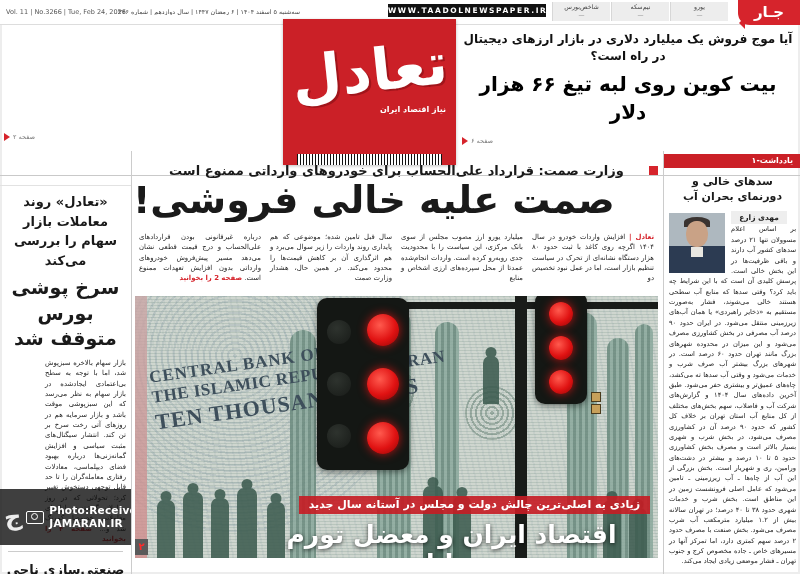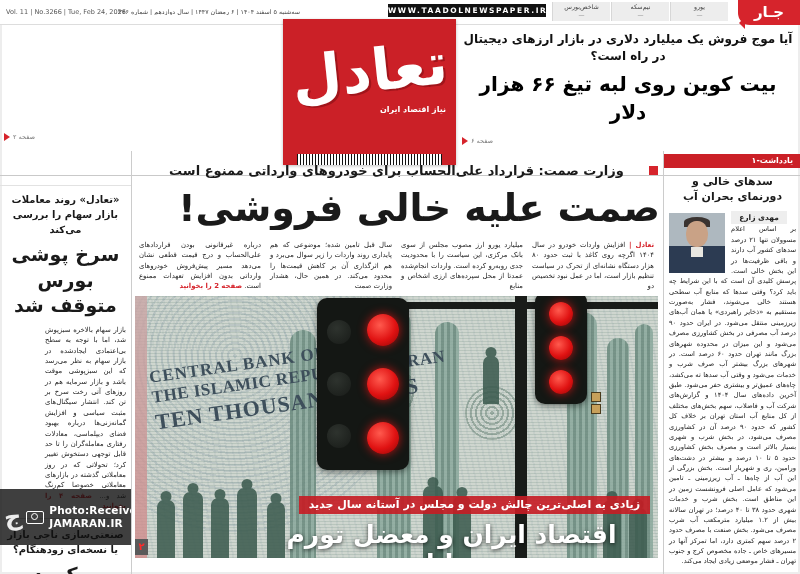--- a/index.html
+++ b/index.html
@@ -36,21 +36,21 @@
   #mh-right .kicker{font-size:12px;}
   #mh-right .mh-headline{font-size:20px;}
   .pageref{position:absolute;display:flex;align-items:center;gap:3px;font-size:6.5px;color:#777;}
   .tri{width:0;height:0;border-top:4px solid transparent;border-bottom:4px solid transparent;border-left:6px solid #d6242c;}
   #ref-left{left:4px;top:108px;}
   #ref-right{left:462px;top:112px;}
   #mh-rule{position:absolute;left:0;top:150px;width:800px;height:1px;background:#c9c9c9;}
   
   #left-col{position:absolute;left:0;top:151px;width:131px;height:423px;border-right:1px solid #ccc;overflow:hidden;}
   .lc-art{padding:6px 5px 4px;text-align:center;}
-  .lc-kicker{font-size:10px;font-weight:bold;line-height:1.5;}
+  .lc-kicker{font-size:13px;font-weight:bold;line-height:1.5;}
   .lc-head{font-size:19px;font-weight:bold;line-height:1.35;margin:5px 0 6px;}
   .lc-body{font-size:6.9px;line-height:1.5;text-align:justify;color:#222;margin-left:40px;}
   .lc-link{font-size:7px;font-weight:bold;color:#d6242c;}
   .lc-div{height:1px;background:#ccc;margin:2px 8px;}
   #lc-art1{border-top:1px solid #e2e2e2;margin-top:34px;}
   
   #watermark{position:absolute;left:0;top:338px;width:133px;height:56px;background:rgba(15,15,15,.8);
              display:flex;align-items:center;gap:5px;padding:0 4px;box-sizing:border-box;z-index:5;}
   #jam-logo{color:#fff;font-size:24px;font-weight:bold;opacity:.9;flex:0 0 auto;transform:rotate(-8deg);}
   .cam{position:relative;width:16px;height:11px;border:1.5px solid #fff;border-radius:2px;flex:0 0 auto;}
@@ -65,21 +65,21 @@
                 position:relative;margin:2px 6px 2px 0;overflow:hidden;}
   #author-photo .face{position:absolute;left:17px;top:8px;width:22px;height:26px;background:#c9a286;border-radius:46%;}
   #author-photo .hair{position:absolute;left:15px;top:4px;width:26px;height:10px;background:#3a3330;border-radius:50% 50% 0 0;}
   #author-photo .shirt{position:absolute;left:22px;top:34px;width:12px;height:10px;background:#e8e6e0;}
   #author-caption{float:left;width:56px;background:#eee;font-size:7.5px;font-weight:bold;text-align:center;
                   padding:1px 0;margin-right:6px;}
   
   #center-col{position:absolute;left:133px;top:151px;width:527px;height:423px;}
   #main-kicker{position:relative;text-align:center;font-size:13px;font-weight:bold;margin-top:12px;}
   #main-kicker .sq{position:absolute;right:2px;top:3px;width:9px;height:9px;background:#d6242c;}
-  #main-headline{text-align:right;font-size:38px;font-weight:bold;white-space:nowrap;overflow:hidden;margin-top:8px;}
+  #main-headline{text-align:left;font-size:38px;font-weight:bold;white-space:nowrap;overflow:hidden;}
   #main-body{display:flex;flex-direction:row-reverse;gap:9px;padding:10px 6px 0;}
   #main-body .col{flex:1;font-size:6.9px;line-height:1.5;text-align:justify;color:#222;}
   .leadtag{color:#d6242c;font-weight:bold;}
   .endlink{color:#d6242c;font-weight:bold;}
   
   #photo{position:absolute;left:2px;top:145px;width:523px;height:262px;overflow:hidden;background:#cfd6cf;}
   #photo .texture{position:absolute;inset:0;background:
       repeating-linear-gradient(0deg,rgba(70,110,95,.16) 0 1px,transparent 1px 3px),
       repeating-linear-gradient(80deg,rgba(90,120,140,.08) 0 2px,transparent 2px 6px);}
   #photo .guilloche{position:absolute;left:-80px;top:-120px;width:360px;height:360px;border-radius:50%;

